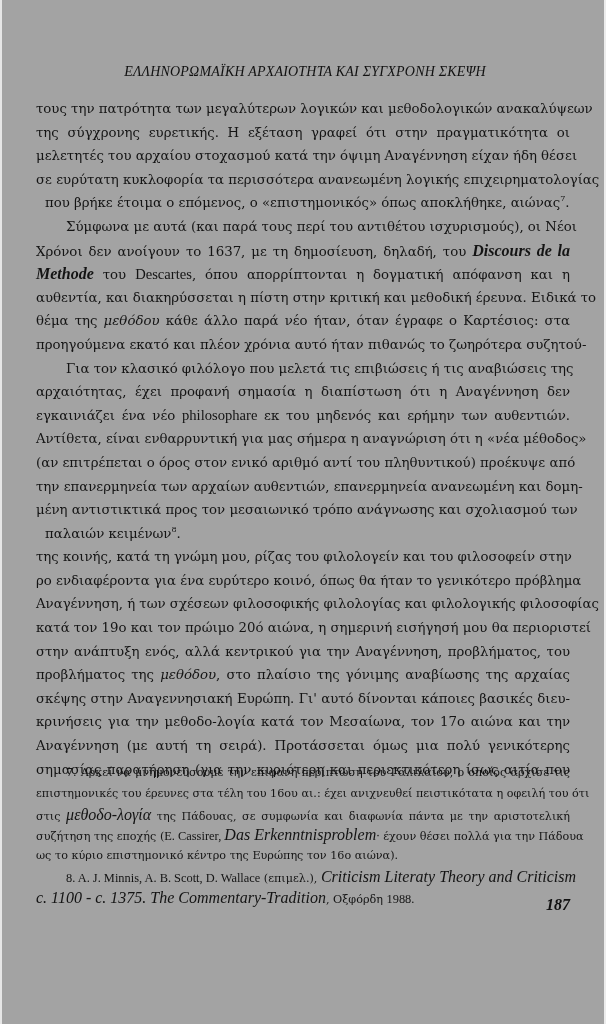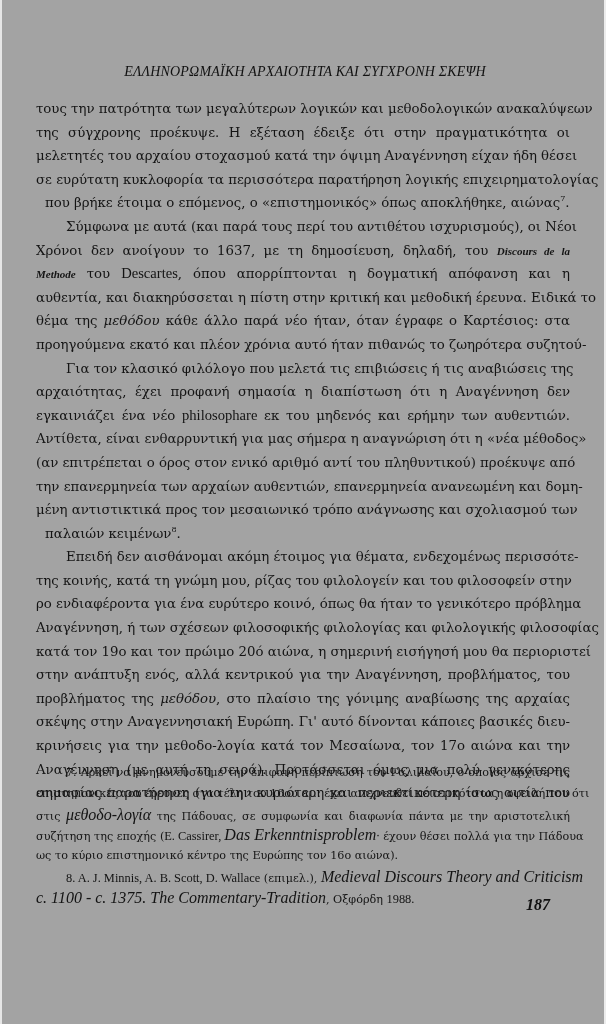--- a/index.html
+++ b/index.html
@@ -23,84 +23,83 @@
     font-size: 13.3px; line-height: 23.6px;
   }
   .ln {
     display: block; height: 23.6px; white-space: nowrap;
     text-align: justify; text-align-last: justify;
     overflow: visible;
   }
   .ln.last { text-align-last: left; margin-left: 9px; }
   .ln.indent { padding-left: 30px; }
   .it { font-style: italic; }
-  .bi { font-style: italic; font-weight: bold; font-family: "Liberation Serif", serif; font-size: 11px; }
+  .bi { font-style: italic; font-weight: bold; font-family: "Liberation Serif", serif; font-size: 16px; }
   .lat { font-family: "Liberation Serif", serif; font-size: 14.6px; }
   sup { font-size: 8px; vertical-align: 6px; line-height: 0; }
   .footnotes {
     position: absolute; left: 34px; top: 763px; width: 534px;
     font-size: 11.2px; line-height: 20.8px;
   }
   .fn-ln {
     display: block; height: 20.8px; white-space: nowrap;
     text-align: justify; text-align-last: justify;
   }
   .fn-ln.last { text-align-last: left; }
   .fn-ln.indent { padding-left: 30px; }
   .fn-lat { font-family: "Liberation Serif", serif; font-size: 12.4px; }
   .fn-it { font-family: "Liberation Serif", serif; font-style: italic; font-size: 16px; }
   .page-number {
-    position: absolute; top: 896px; left: 524px; width: 44px; text-align: left;
+    position: absolute; top: 896px; left: 524px; width: 44px; text-align: right;
     font-family: "Liberation Serif", serif; font-style: italic; font-weight: bold;
     font-size: 16px; color: #111;
   }
 </style>
 </head>
 <body>
 
 <div class="page">
   <div class="running-head">ΕΛΛΗΝΟΡΩΜΑΪΚΗ ΑΡΧΑΙΟΤΗΤΑ ΚΑΙ ΣΥΓΧΡΟΝΗ ΣΚΕΨΗ</div>
 
   <div class="body-text" id="body-text">
       <span class="ln"><span>τους την πατρότητα των μεγαλύτερων λογικών και μεθοδολογικών ανακαλύψεων</span></span>
-      <span class="ln"><span>της σύγχρονης προέκυψε. Η εξέταση έδειξε ότι στην πραγματικότητα οι</span></span>
+      <span class="ln"><span>της σύγχρονης ευρετικής. Η εξέταση γραφεί ότι στην πραγματικότητα οι</span></span>
       <span class="ln"><span>μελετητές του αρχαίου στοχασμού κατά την όψιμη Αναγέννηση είχαν ήδη θέσει</span></span>
-      <span class="ln"><span>σε ευρύτατη κυκλοφορία τα περισσότερα παρατήρηση λογικής επιχειρηματολογίας</span></span>
+      <span class="ln"><span>σε ευρύτατη κυκλοφορία τα περισσότερα ανανεωμένη λογικής επιχειρηματολογίας</span></span>
       <span class="ln last"><span>που βρήκε έτοιμα ο επόμενος, ο «επιστημονικός» όπως αποκλήθηκε, αιώνας</span><sup>7</sup><span>.</span></span>
       <span class="ln indent"><span>Σύμφωνα με αυτά (και παρά τους περί του αντιθέτου ισχυρισμούς), οι Νέοι</span></span>
       <span class="ln"><span>Χρόνοι δεν ανοίγουν το 1637, με τη δημοσίευση, δηλαδή, του </span><span class="bi">Discours de la</span></span>
       <span class="ln"><span class="bi">Methode</span><span> του </span><span class="lat">Descartes</span><span>, όπου απορρίπτονται η δογματική απόφανση και η</span></span>
       <span class="ln"><span>αυθεντία, και διακηρύσσεται η πίστη στην κριτική και μεθοδική έρευνα. Ειδικά το</span></span>
       <span class="ln"><span>θέμα της </span><span class="it">μεθόδου</span><span> κάθε άλλο παρά νέο ήταν, όταν έγραφε ο Καρτέσιος: στα</span></span>
       <span class="ln"><span>προηγούμενα εκατό και πλέον χρόνια αυτό ήταν πιθανώς το ζωηρότερα συζητού-</span></span>
       <span class="ln indent"><span>Για τον κλασικό φιλόλογο που μελετά τις επιβιώσεις ή τις αναβιώσεις της</span></span>
       <span class="ln"><span>αρχαιότητας, έχει προφανή σημασία η διαπίστωση ότι η Αναγέννηση δεν</span></span>
       <span class="ln"><span>εγκαινιάζει ένα νέο </span><span class="lat">philosophare</span><span> εκ του μηδενός και ερήμην των αυθεντιών.</span></span>
       <span class="ln"><span>Αντίθετα, είναι ενθαρρυντική για μας σήμερα η αναγνώριση ότι η «νέα μέθοδος»</span></span>
       <span class="ln"><span>(αν επιτρέπεται ο όρος στον ενικό αριθμό αντί του πληθυντικού) προέκυψε από</span></span>
       <span class="ln"><span>την επανερμηνεία των αρχαίων αυθεντιών, επανερμηνεία ανανεωμένη και δομη-</span></span>
       <span class="ln"><span>μένη αντιστικτικά προς τον μεσαιωνικό τρόπο ανάγνωσης και σχολιασμού των</span></span>
       <span class="ln last"><span>παλαιών κειμένων</span><sup>8</sup><span>.</span></span>
-      <span class="ln indent"><span>Επειδή δεν αισθάνομαι ακόμη έτοιμος για θέματα, ενδεχομένως περισσότε-</span></span>
       <span class="ln"><span>της κοινής, κατά τη γνώμη μου, ρίζας του φιλολογείν και του φιλοσοφείν στην</span></span>
       <span class="ln"><span>ρο ενδιαφέροντα για ένα ευρύτερο κοινό, όπως θα ήταν το γενικότερο πρόβλημα</span></span>
       <span class="ln"><span>Αναγέννηση, ή των σχέσεων φιλοσοφικής φιλολογίας και φιλολογικής φιλοσοφίας</span></span>
       <span class="ln"><span>κατά τον 19ο και τον πρώιμο 20ό αιώνα, η σημερινή εισήγησή μου θα περιοριστεί</span></span>
       <span class="ln"><span>στην ανάπτυξη ενός, αλλά κεντρικού για την Αναγέννηση, προβλήματος, του</span></span>
       <span class="ln"><span>προβλήματος της </span><span class="it">μεθόδου</span><span>, στο πλαίσιο της γόνιμης αναβίωσης της αρχαίας</span></span>
       <span class="ln"><span>σκέψης στην Αναγεννησιακή Ευρώπη. Γι' αυτό δίνονται κάποιες βασικές διευ-</span></span>
       <span class="ln"><span>κρινήσεις για την μεθοδο-λογία κατά τον Μεσαίωνα, τον 17ο αιώνα και την</span></span>
       <span class="ln"><span>Αναγέννηση (με αυτή τη σειρά). Προτάσσεται όμως μια πολύ γενικότερης</span></span>
       <span class="ln"><span>σημασίας παρατήρηση (για την κυριότερη και περιεκτικότερη ίσως αιτία που</span></span>
     </div>
 
   <div class="footnotes" id="footnotes">
       <span class="fn-ln indent"><span>7. Αρκεί να μνημονεύσουμε την επιφανή περίπτωση του Γαλιλαίου, ο οποίος άρχισε τις</span></span>
       <span class="fn-ln"><span>επιστημονικές του έρευνες στα τέλη του 16ου αι.: έχει ανιχνευθεί πειστικότατα η οφειλή του ότι</span></span>
       <span class="fn-ln"><span>στις </span><span class="fn-it">μεθοδο-λογία</span><span> της Πάδουας, σε συμφωνία και διαφωνία πάντα με την αριστοτελική</span></span>
       <span class="fn-ln"><span>συζήτηση της εποχής (</span><span class="fn-lat">E. Cassirer, </span><span class="fn-it">Das Erkenntnisproblem</span><span>· έχουν θέσει πολλά για την Πάδουα</span></span>
       <span class="fn-ln last"><span>ως το κύριο επιστημονικό κέντρο της Ευρώπης τον 16ο αιώνα).</span></span>
-      <span class="fn-ln indent"><span class="fn-lat">8. A. J. Minnis, A. B. Scott, D. Wallace</span><span> (επιμελ.), </span><span class="fn-it">Medieval Discours Theory and Criticism</span></span>
+      <span class="fn-ln indent"><span class="fn-lat">8. A. J. Minnis, A. B. Scott, D. Wallace</span><span> (επιμελ.), </span><span class="fn-it">Criticism Literaty Theory and Criticism</span></span>
       <span class="fn-ln last"><span class="fn-it">c. 1100 - c. 1375. The Commentary-Tradition</span><span>, Οξφόρδη </span><span class="fn-lat">1988.</span></span>
     </div>
 
   <div class="page-number">187</div>
 </div>
 
 </body></html>

